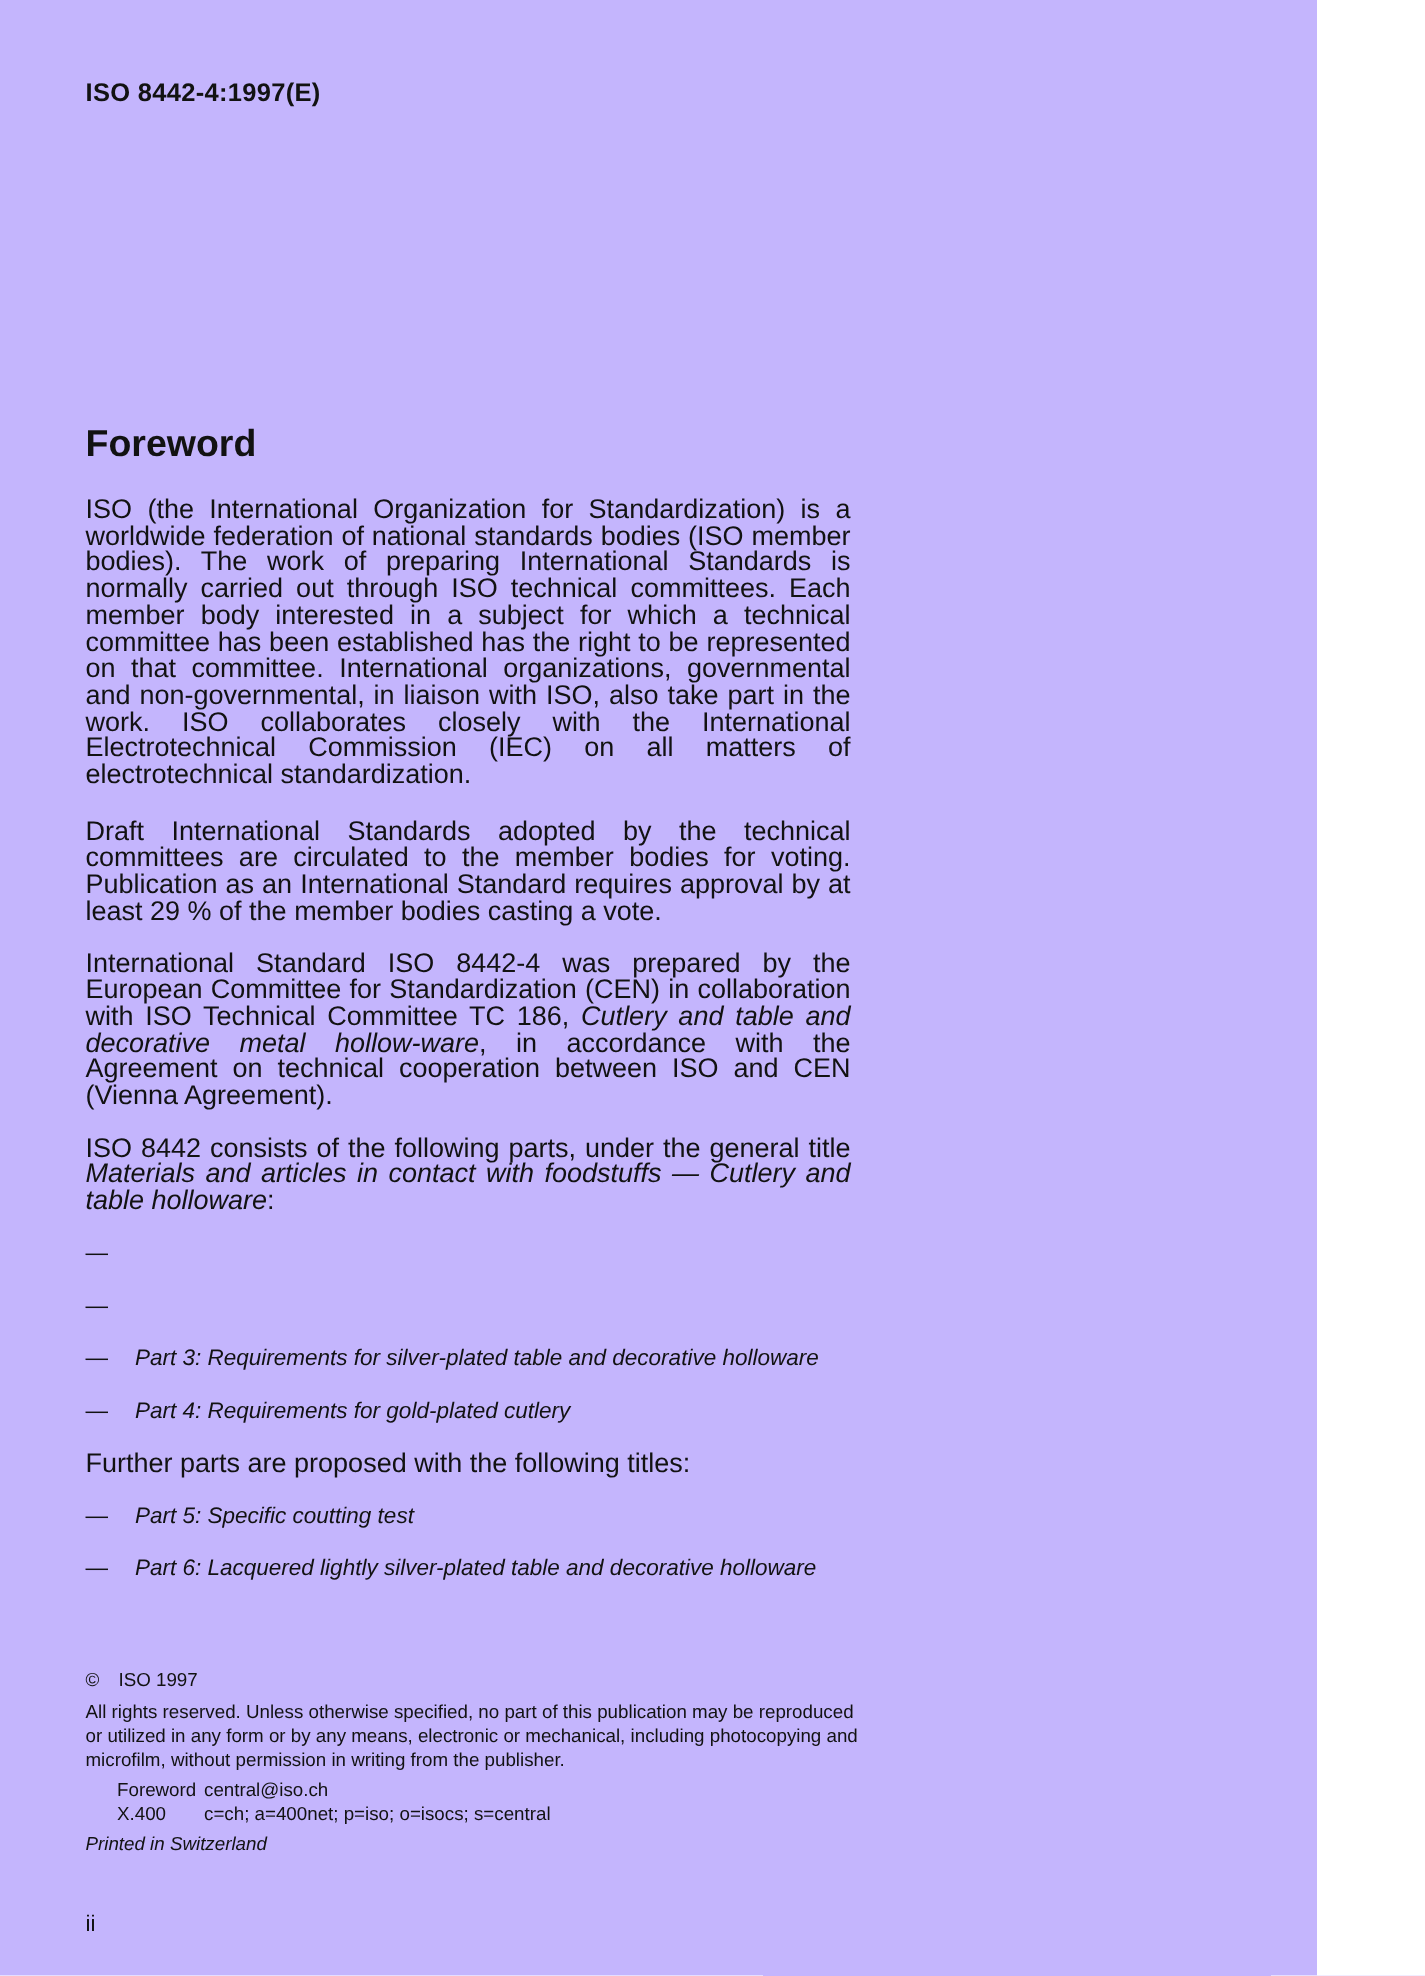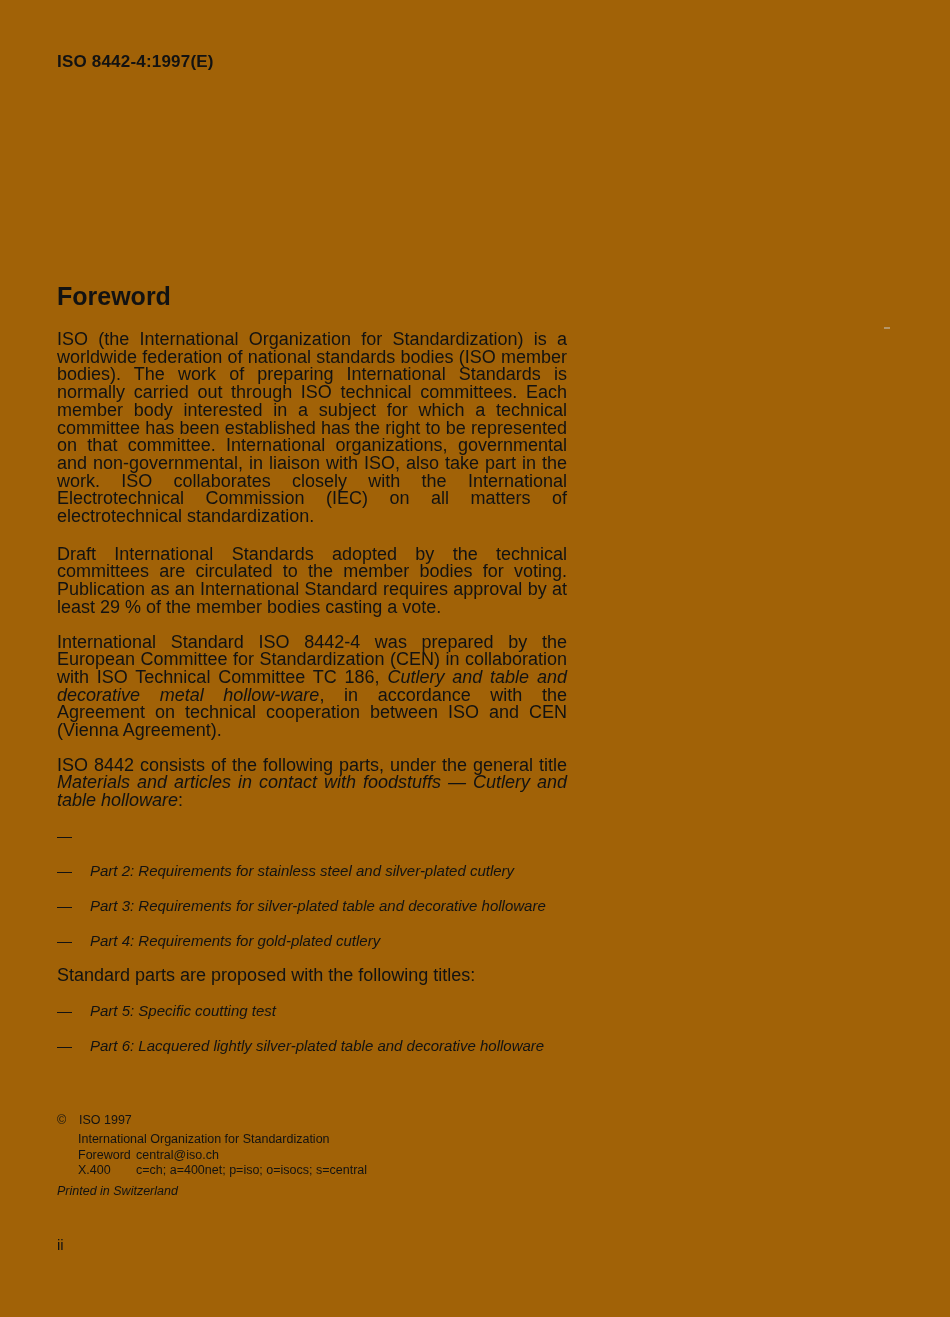--- a/index.html
+++ b/index.html
@@ -1,19 +1,19 @@
 <!DOCTYPE html>
 <html><head>
 <meta charset="utf-8">
 <style>
   html, body { margin:0; padding:0; background:#ffffff; }
   .page {
     position:relative;
-    width:950px; height:1317px;
-    background:#a16207;
+    width:878px; height:1317px;
+    background:#c4b5fd;
     color:#121212;
     font-family:"Liberation Sans", sans-serif;
     overflow:hidden;
   }
   .doc-header {
     padding:52px 0 0 57px;
     font-size:17px;
     font-weight:bold;
     letter-spacing:0.2px;
   }
@@ -77,49 +77,48 @@
 
     <p class="body-par tight"><span>International Standard ISO 8442-4 was prepared by the European Committee for Standardization (CEN) in collaboration with ISO Technical Committee TC 186, </span><span class="it">Cutlery and table and decorative metal hollow-ware</span><span>, in accordance with the Agreement on technical cooperation between ISO and CEN (Vienna Agreement).</span></p>
 
     <p class="body-par tight"><span>ISO 8442 consists of the following parts, under the general title </span><span class="it">Materials and articles in contact with foodstuffs — Cutlery and table holloware</span><span>:</span></p>
 
     <div class="part-item">
       <span class="marker">—</span>
     </div>
     <div class="part-item">
       <span class="marker">—</span>
-      <span class="part-text">Part 2: Requirements for stainless steel and silver-plated cutlery</span>
     </div>
     <div class="part-item">
       <span class="marker">—</span>
       <span class="part-text">Part 3: Requirements for silver-plated table and decorative holloware</span>
     </div>
     <div class="part-item">
       <span class="marker">—</span>
       <span class="part-text">Part 4: Requirements for gold-plated cutlery</span>
     </div>
 
-    <p class="body-par tight">Standard parts are proposed with the following titles:</p>
+    <p class="body-par tight">Further parts are proposed with the following titles:</p>
 
     <div class="part-item">
       <span class="marker">—</span>
       <span class="part-text">Part 5: Specific coutting test</span>
     </div>
     <div class="part-item">
       <span class="marker">—</span>
       <span class="part-text">Part 6: Lacquered lightly silver-plated table and decorative holloware</span>
     </div>
   </div>
 
   <div class="imprint">
     <div class="copyright-line">
       <span class="sym">©</span><span>ISO 1997</span>
     </div>
+    <div class="legal">All rights reserved. Unless otherwise specified, no part of this publication may be reproduced or utilized in any form or by any means, electronic or mechanical, including photocopying and microfilm, without permission in writing from the publisher.</div>
     <div class="org-block">
-      <div>International Organization for Standardization</div>
       <div class="contact-row">
         <span class="label">Foreword</span><span>central@iso.ch</span>
       </div>
       <div class="contact-row">
         <span class="label">X.400</span><span>c=ch; a=400net; p=iso; o=isocs; s=central</span>
       </div>
     </div>
     <div class="printed">Printed in Switzerland</div>
   </div>
 

